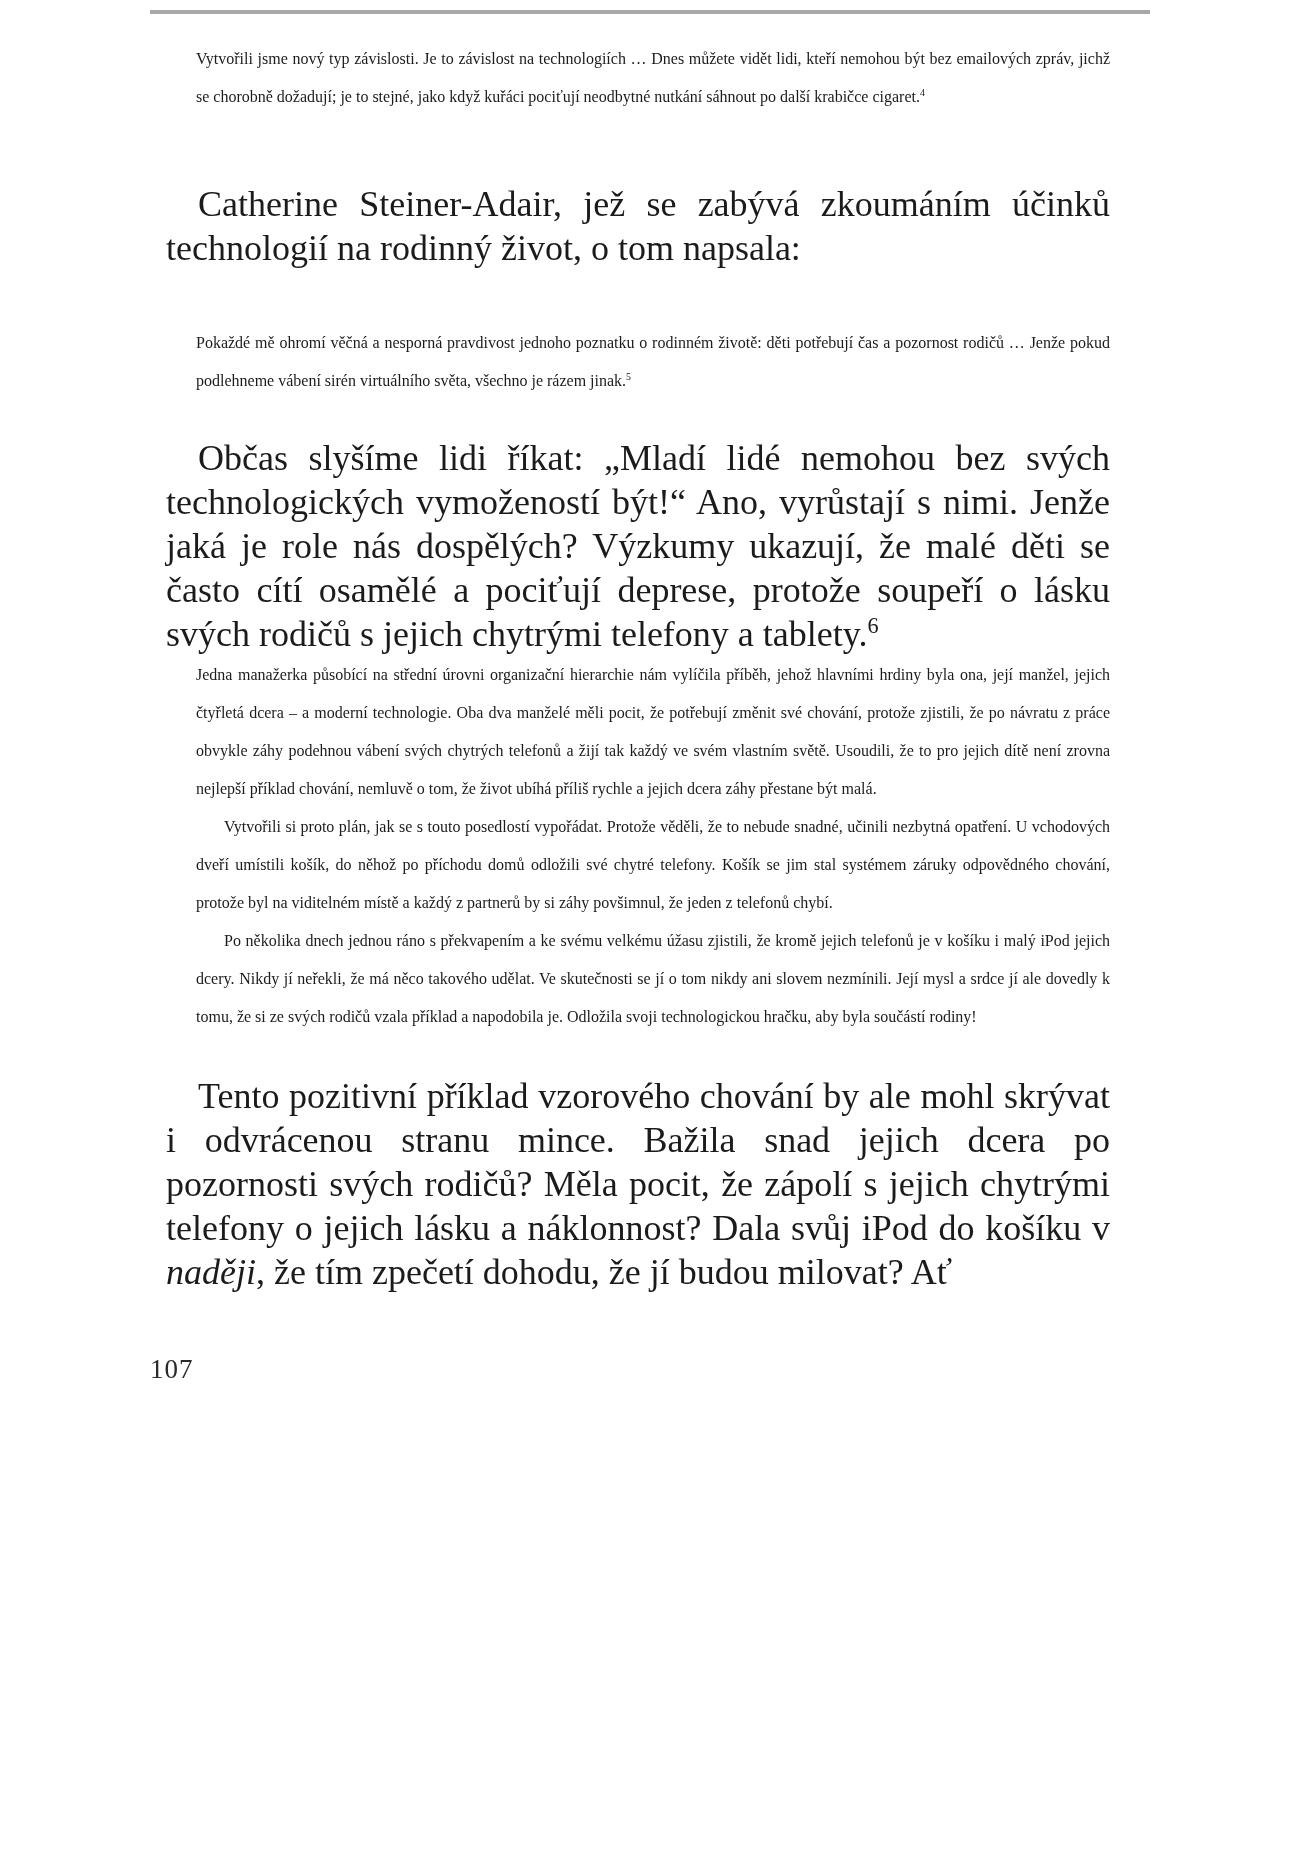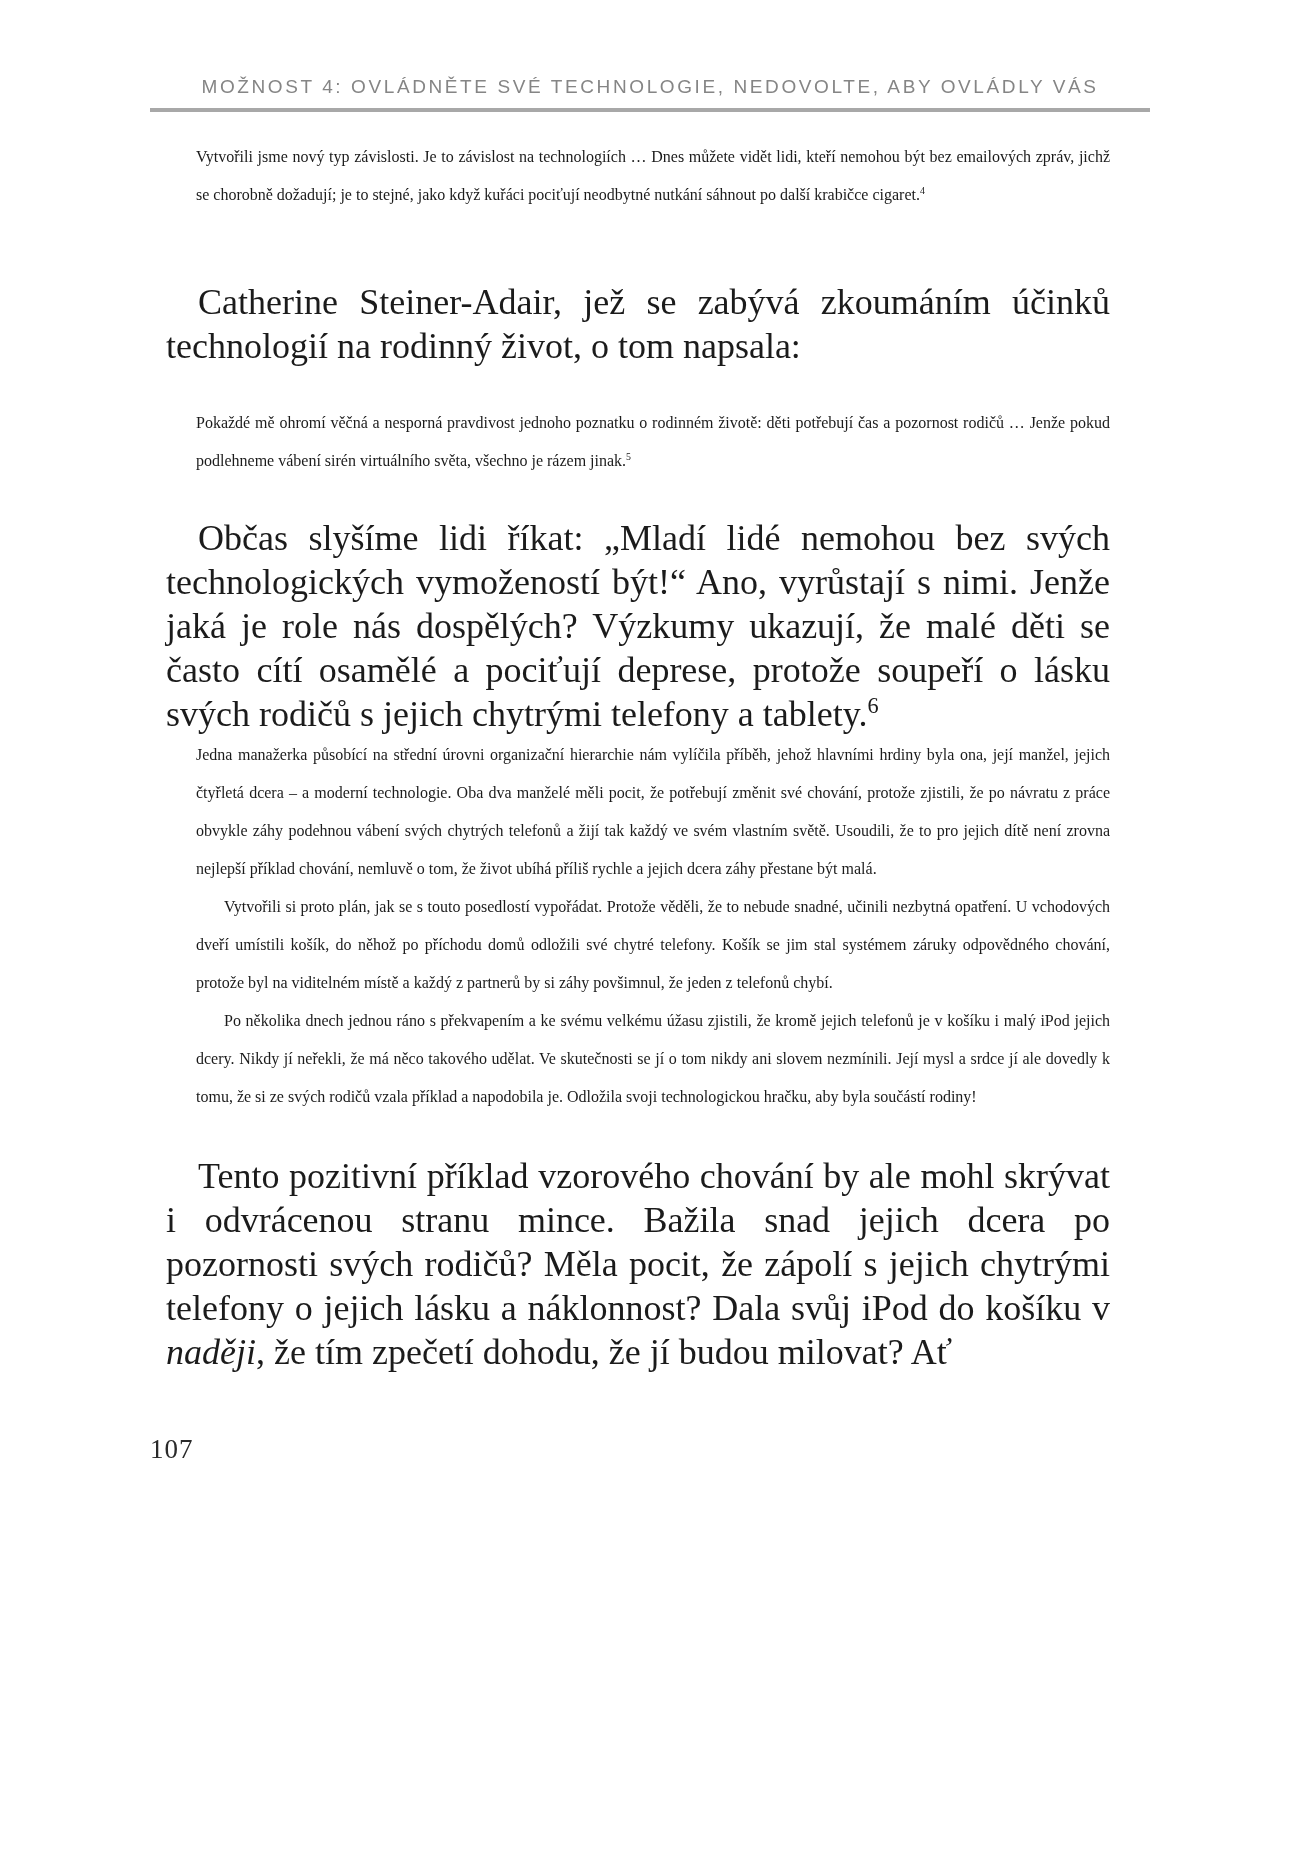--- a/index.html
+++ b/index.html
@@ -36,21 +36,21 @@
     font-size: 16px;
     line-height: 38px;
     text-align: justify;
     margin: 0 40px 0 46px;
   }
   .bq p { margin: 0; }
   .bq p.first-indent { text-indent: 28px; }
 
   .mt-bq1 { margin-top: 26px; }
   .mt-p1  { margin-top: 66px; }
-  .mt-bq2 { margin-top: 36px; }
+  .mt-bq2 { margin-top: 54px; }
   .mt-p2  { margin-top: 36px; }
   .mt-bq3 { }
   .mt-p3  { margin-top: 38px; }
 
   sup.fnref {
     font-size: 0.62em;
     line-height: 0;
     vertical-align: super;
   }
   .ital { font-style: italic; }
@@ -63,21 +63,20 @@
     color: #2a2a2a;
   }
 </style>
 </head>
 <body>
 
 <div class="sheet">
   <div class="content-col">
 
     <header>
-      <div class="running-head">MOŽNOST 4: OVLÁDNĚTE SVÉ TECHNOLOGIE, NEDOVOLTE, ABY OVLÁDLY VÁS</div>
       <div class="rule"></div>
     </header>
 
     <main>
 
       <div class="bq mt-bq1">
         <p><span>Vytvořili jsme nový typ závislosti. Je to závislost na technologiích … Dnes můžete vidět lidi, kteří nemohou být bez emailových zpráv, jichž se chorobně dožadují; je to stejné, jako když kuřáci pociťují neodbytné nutkání sáhnout po další krabičce cigaret.</span><sup class="fnref">4</sup></p>
       </div>
 
       <p class="para first-indent mt-p1">Catherine Steiner-Adair, jež se zabývá zkoumáním účinků technologií na rodinný život, o tom napsala:</p>

